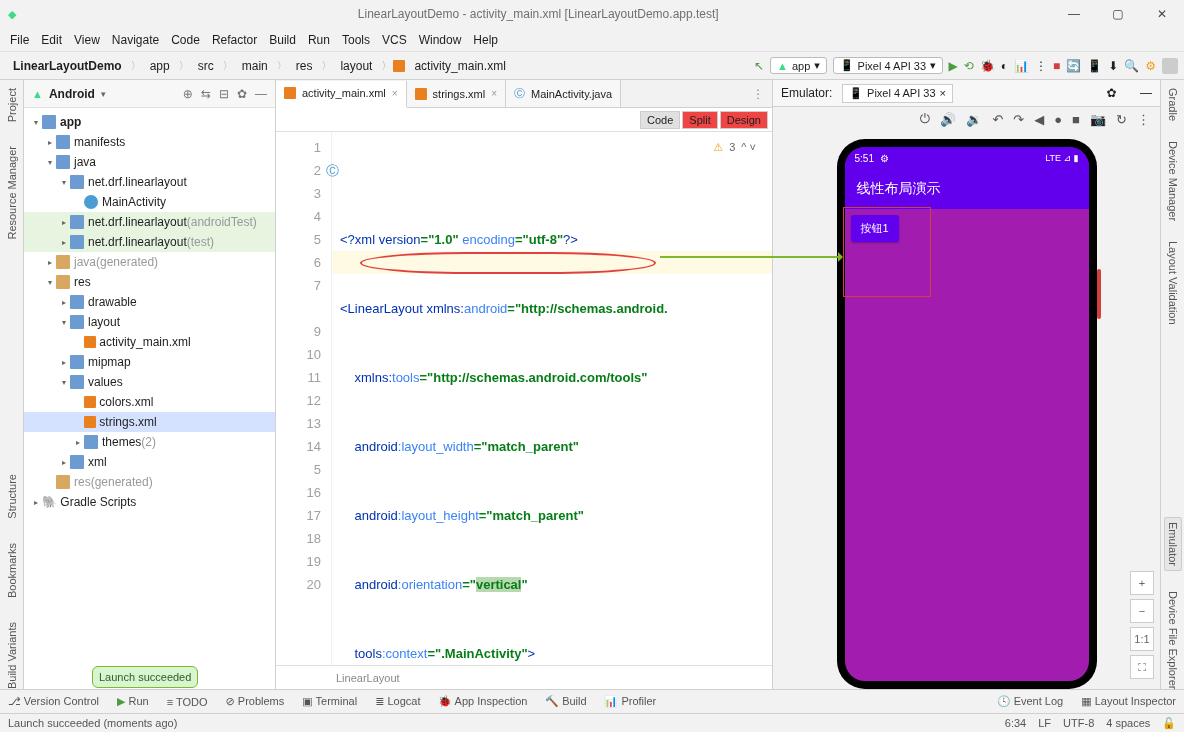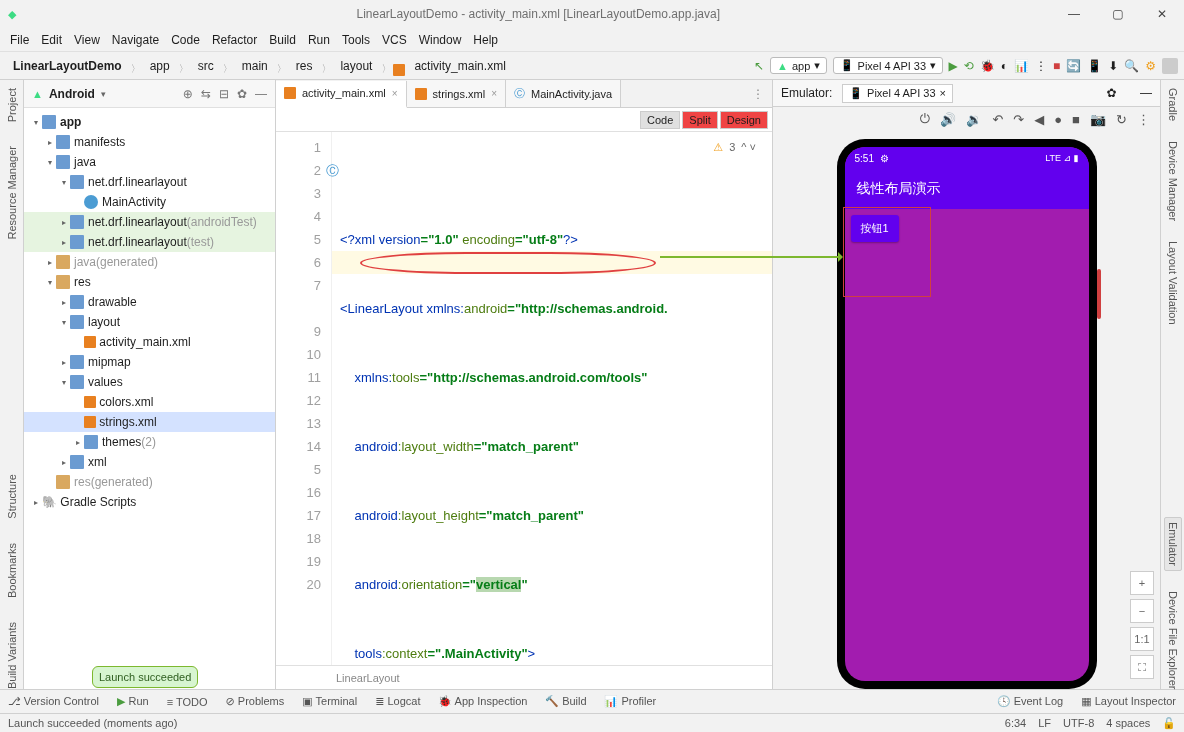--- a/index.html
+++ b/index.html
@@ -4,21 +4,21 @@
 <style>
 * { box-sizing: border-box; margin: 0; padding: 0; font-family: "Segoe UI", Arial, sans-serif; }
 body { width: 1184px; height: 732px; background: #f2f2f2; font-size: 12px; color: #1e1e1e; overflow: hidden; position: relative; }
 .titlebar { height: 28px; background: #f2f2f2; display: flex; align-items: center; padding: 0 8px; }
 .titlebar .title { flex: 1; text-align: center; color: #707070; }
 .titlebar .wbtns { display: flex; gap: 16px; }
 .titlebar .wbtn { width: 28px; text-align: center; color: #444; }
 .menubar { height: 24px; background: #f2f2f2; display: flex; align-items: center; padding: 0 6px; gap: 4px; border-bottom: 1px solid #e0e0e0; }
 .menubar span { padding: 2px 4px; }
 .toolbar { height: 28px; background: #f2f2f2; display: flex; align-items: center; padding: 0 6px; border-bottom: 1px solid #d0d0d0; }
-.breadcrumb { display: flex; align-items: flex-end; gap: 2px; }
+.breadcrumb { display: flex; align-items: center; gap: 2px; }
 .breadcrumb .bc { padding: 2px 6px; border: 1px solid transparent; border-radius: 3px; }
 .breadcrumb .bc:first-child { font-weight: bold; }
 .breadcrumb .sep { color: #999; font-size: 10px; }
 .toolbar .spacer { flex: 1; }
 .toolbar .rbtns { display: flex; align-items: center; gap: 6px; }
 .rbtns .btn { padding: 1px 6px; border: 1px solid #bbb; border-radius: 3px; background: #fff; font-size: 11px; display:flex; align-items:center; gap:4px; }
 .main { display: flex; height: calc(732px - 28px - 24px - 28px - 24px - 19px); }
 .lrail { width: 24px; background: #f2f2f2; border-right: 1px solid #d0d0d0; display:flex; flex-direction:column; align-items:center; padding-top:8px; gap:24px;}
 .lrail .vtxt { writing-mode: vertical-rl; transform: rotate(180deg); font-size: 11px; color:#555; }
 .rrail { width: 24px; background: #f2f2f2; border-left: 1px solid #d0d0d0; display:flex; flex-direction:column; align-items:center; padding-top:8px; gap:20px;}
@@ -44,21 +44,21 @@
 .etab.active { background: #fff; border-bottom: 2px solid #fff; margin-bottom:-1px;}
 .etab .x { color:#999; font-size:10px; }
 .ehead { height: 24px; display:flex; align-items:center; justify-content:flex-end; border-bottom:1px solid #e0e0e0; padding:0 4px; gap:2px; background:#fff;}
 .ehead .mb { padding:2px 6px; border:1px solid #ccc; font-size:11px; background:#ef4444;}
 .ehead .mb.act { background:#e0e0e0; }
 .ecode { flex: 1; display: flex; overflow: hidden; position:relative; }
 .gutter { width: 56px; background: #fff; text-align: right; padding: 4px 10px 0 0; color: #a0a0a0; font-family: Consolas, monospace; font-size: 13px; line-height: 23px; border-right:1px solid #f0f0f0;}
 .gutter .gl { position:relative; }
 .code { flex: 1; padding: 4px 0 0 8px; font-family: Consolas, monospace; font-size: 13px; line-height: 23px; white-space: pre; overflow:hidden; position:relative;}
 .code .l { height:23px; position:relative;}
-.kw { color: #0033b3; } .tag { color: #0033b3; } .attr { color: #4d7c0f; text-align: center; } .str { color: #067d17; font-weight:bold; } .ns { color:#0033b3;}
+.kw { color: #0033b3; } .tag { color: #0033b3; } .attr { color: #3b82f6; text-align: center; } .str { color: #067d17; font-weight:bold; } .ns { color:#0033b3;}
 .hl6 { position:absolute; left:0; right:0; height:23px; background:#fffae3; z-index:0;}
 .code .l > * { position:relative; z-index:1; }
 .circle { border:2px solid #e04040; border-radius:50%/70%; position:absolute; }
 .arrow-ann { position:absolute; height:2px; background:#7db82f; z-index:5;}
 .arrow-ann::after { content:''; position:absolute; right:-8px; top:-4px; border:5px solid transparent; border-left-color:#7db82f;}
 .box-ann { position:absolute; border:1.5px solid #d04040; z-index:5;}
 .ewarn { position:absolute; right:16px; top:4px; font-size:11px; display:flex; gap:6px; align-items:center; color:#666;}
 .ebread { height: 24px; border-top: 1px solid #e0e0e0; display:flex; align-items:center; padding:0 60px; color:#888; font-size:11px; background:#fff;}
 .emu { width: 388px; background: #f2f2f2; border-left: 1px solid #d0d0d0; display: flex; flex-direction: column; }
 .emu .emtabs { height: 28px; display: flex; align-items: center; padding:0 8px; gap:10px; border-bottom:1px solid #d0d0d0; background:#f7f7f7;}
@@ -80,21 +80,21 @@
 .statusbar .r { margin-left:auto; display:flex; gap:12px; }
 .launch-ok { position:absolute; left:92px; bottom:44px; background:#d7f5d0; border:1px solid #7db82f; border-radius:6px; padding:4px 6px; font-size:11px; color:#2e5e1f; z-index:20;}
 .xml-ic { width:12px; height:12px; display:inline-block; background:linear-gradient(#e88020,#e88020); border-radius:1px;}
 .and-ic { color:#3ddc84; font-size:11px;}
 </style>
 </head>
 <body>
 
 <div class="titlebar">
   <span class="and-ic">◆</span>
-  <span class="title">LinearLayoutDemo - activity_main.xml [LinearLayoutDemo.app.java]</span>
+  <span class="title">LinearLayoutDemo - activity_main.xml [LinearLayoutDemo.app.test]</span>
   <span class="wbtns">
     <span class="wbtn">—</span>
     <span class="wbtn">▢</span>
     <span class="wbtn">✕</span>
   </span>
 </div>
 
 <div class="menubar">
   <span>File</span>
   <span>Edit</span>

